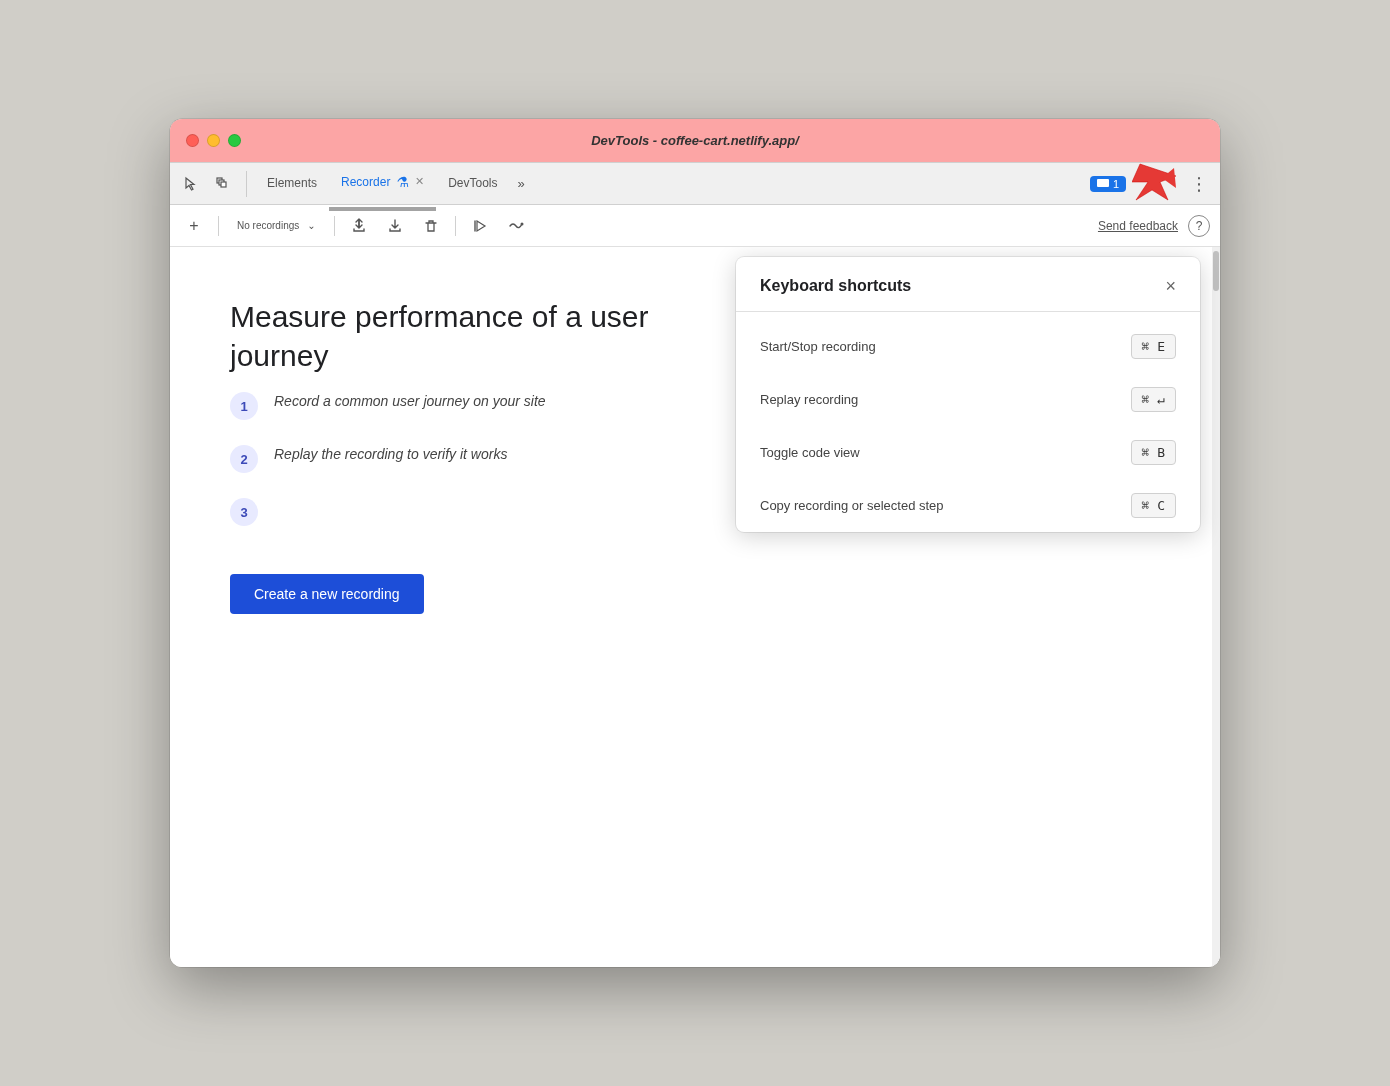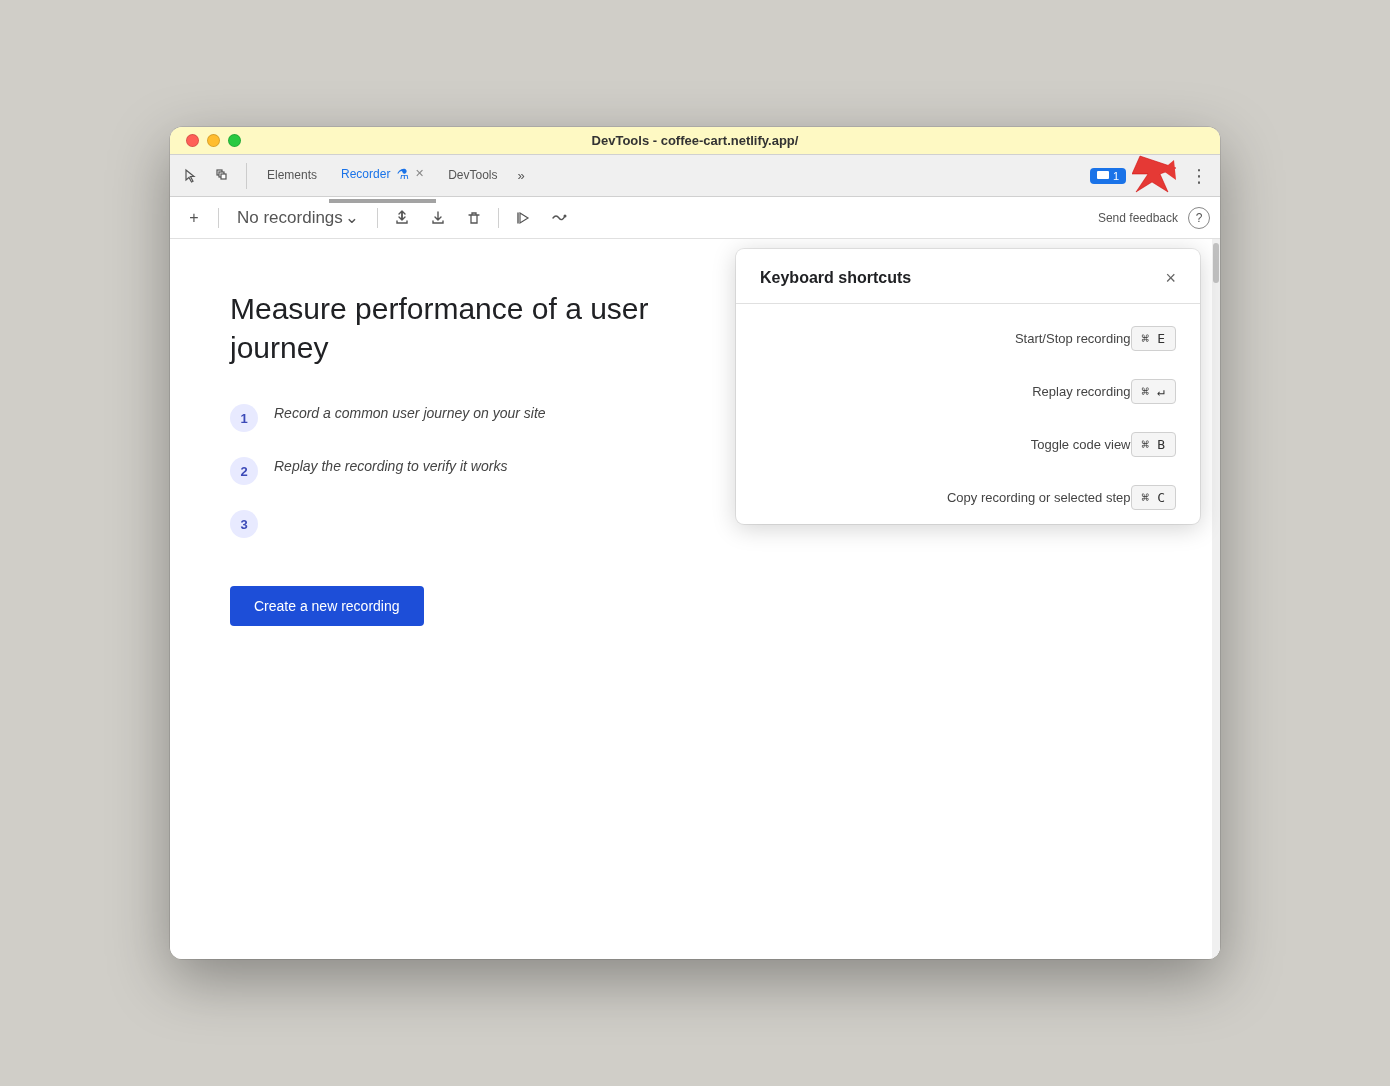--- a/index.html
+++ b/index.html
@@ -16,27 +16,28 @@
     .window {
       width: 1050px;
       background: #f5f3ef;
       border-radius: 12px;
       box-shadow: 0 20px 60px rgba(0,0,0,0.35), 0 0 0 0.5px rgba(0,0,0,0.2);
       overflow: hidden;
     }
 
     
     .title-bar {
-      background: #fef9c3;
-      height: 28px;
+      background: #fca5a5;
+      height: 44px;
       display: flex;
       align-items: center;
       padding: 0 16px;
       border-bottom: 1px solid #d0d0d0;
       position: relative;
+      font-style: italic;
     }
     .traffic-lights {
       display: flex;
       gap: 8px;
       align-items: center;
     }
     .traffic-light {
       width: 13px;
       height: 13px;
       border-radius: 50%;
@@ -162,37 +163,38 @@
     }
     .toolbar-divider {
       width: 1px;
       height: 20px;
       background: #d0d0d0;
       margin: 0 2px;
     }
     .recordings-dropdown {
       display: flex;
       align-items: center;
-      gap: 2px;
+      gap: 8px;
       padding: 4px 8px;
       border: none;
       background: none;
       cursor: pointer;
-      font-size: 17px;
+      font-size: 10px;
       color: #555;
     }
     .toolbar-right {
       margin-left: auto;
       display: flex;
       align-items: center;
       gap: 10px;
     }
     .send-feedback-btn {
       font-size: 12px;
       color: #555;
+      text-decoration: underline;
       cursor: pointer;
       border: none;
       background: none;
     }
     .help-btn {
       width: 22px;
       height: 22px;
       border-radius: 50%;
       border: 1.5px solid #888;
       display: flex;
@@ -215,21 +217,21 @@
     
     .content-left {
       padding: 50px 60px;
       max-width: 560px;
     }
     .headline {
       font-size: 30px;
       font-weight: 500;
       color: #202124;
       line-height: 1.3;
-      margin-bottom: 36px;
+      margin-bottom: 16px;
     }
     .steps-list {
       list-style: none;
       display: flex;
       flex-direction: column;
       gap: 24px;
       margin-bottom: 48px;
     }
     .step-item {
       display: flex;
@@ -316,21 +318,21 @@
       line-height: 1;
     }
     .popup-divider {
       height: 1px;
       background: #e0e0e0;
       margin: 0 0 8px;
     }
     .shortcut-row {
       display: flex;
       align-items: center;
-      justify-content: flex-end;
+      justify-content: space-between;
       padding: 14px 24px;
     }
     .shortcut-label {
       font-size: 13px;
       color: #444;
     }
     .shortcut-key {
       display: flex;
       align-items: center;
       gap: 4px;

